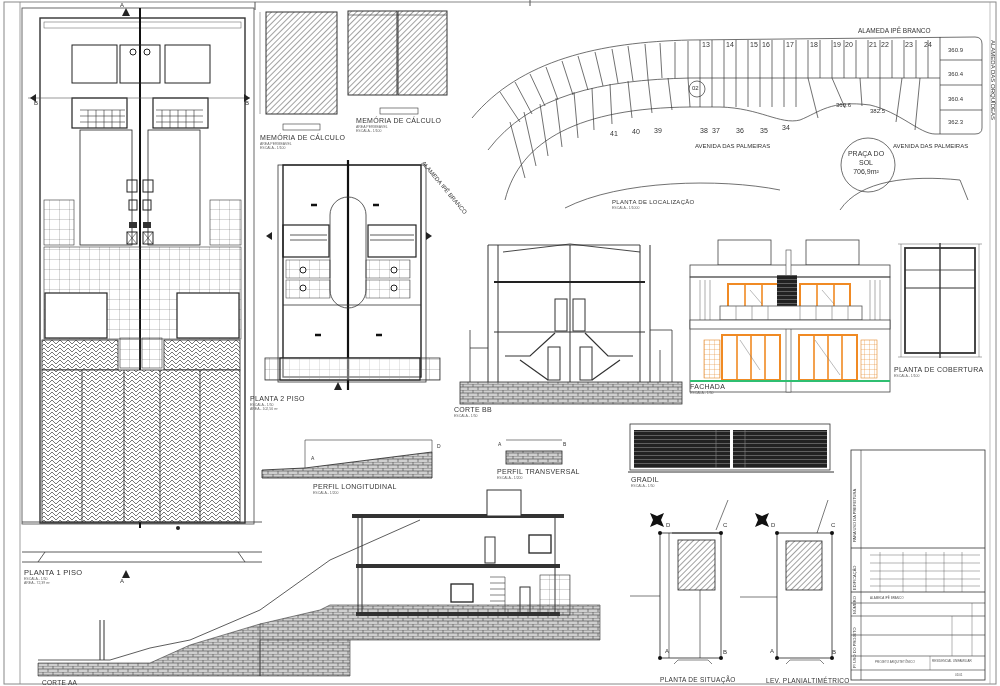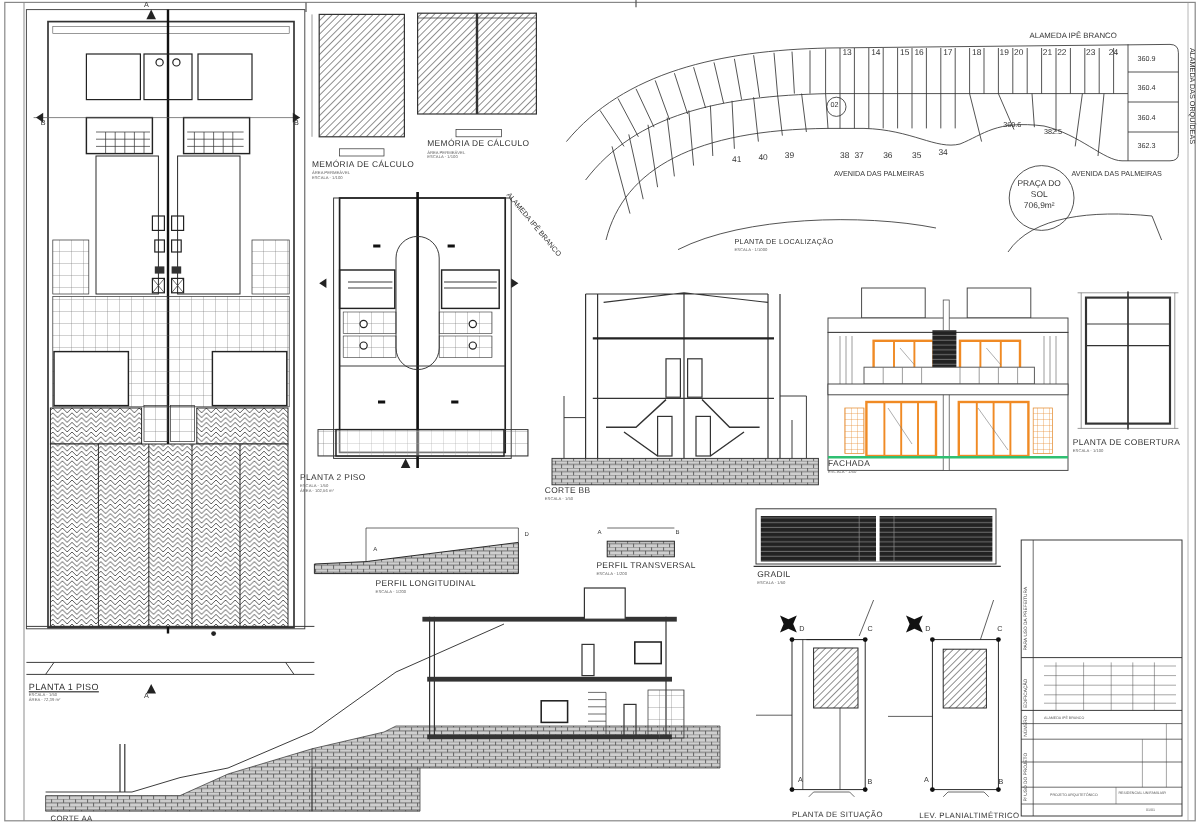--- a/index.html
+++ b/index.html
@@ -284,21 +284,21 @@
     <path d="M688 41 V78 M675 42 V78 M660 43 L662 78 M645 44 L648 79 M628 46 L633 81 M612 49 L618 83 M595 52 L603 86 M578 56 L588 90 M562 61 L573 95 M546 67 L558 100 M530 74 L545 106 M515 82 L532 114 M500 92 L520 122"></path>
     <path d="M688 78 L690 107 M668 78 L672 110 M648 79 L652 113 M628 81 L632 118 M610 84 L612 124 M592 88 L594 130 M574 92 L578 138 M556 98 L562 147 M540 104 L548 156 M524 112 L536 166 M510 122 L525 178"></path>
     <path d="M808 78 L818 118 M832 78 L845 108 M860 78 L862 106 M880 78 L880 110 M902 78 L896 122 M920 78 L915 130"></path>
     <circle cx="697" cy="89" r="8"></circle>
     <circle cx="868" cy="165" r="27"></circle>
     <path d="M565 208 C620 180 720 178 780 190"></path>
     <path d="M840 210 C860 180 910 175 960 180 L968 200"></path>
   </g>
 </svg>
 
-<div class="lbl title" style="left:24px;top:568px;font-size:7.5px;text-decoration:underline;">PLANTA 1 PISO</div>
+<div class="lbl title" style="left:24px;top:568px;font-size:7.5px;">PLANTA 1 PISO</div>
 <div class="lbl sub" style="left:24px;top:577px;">ESCALA - 1/50</div>
 <div class="lbl sub" style="left:24px;top:581px;">ÁREA - 72,39 m²</div>
 
 <div class="lbl" style="left:120px;top:2px;font-size:6px;">A</div>
 <div class="lbl" style="left:120px;top:578px;font-size:6px;">A</div>
 <div class="lbl" style="left:34px;top:100px;font-size:6px;">B</div>
 <div class="lbl" style="left:245px;top:100px;font-size:6px;">B</div>
 
 <div class="lbl title" style="left:260px;top:134px;">MEMÓRIA DE CÁLCULO</div>
 <div class="lbl sub" style="left:260px;top:142px;">ÁREA PERMEÁVEL</div>

